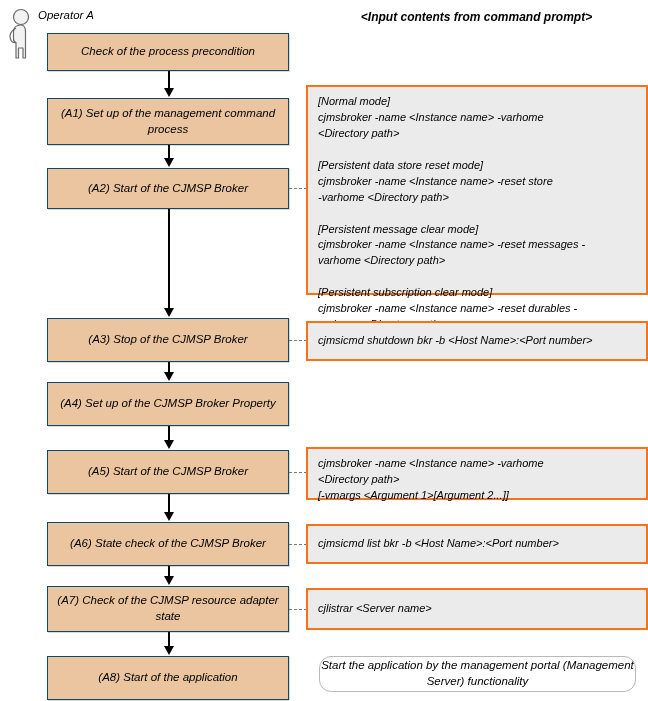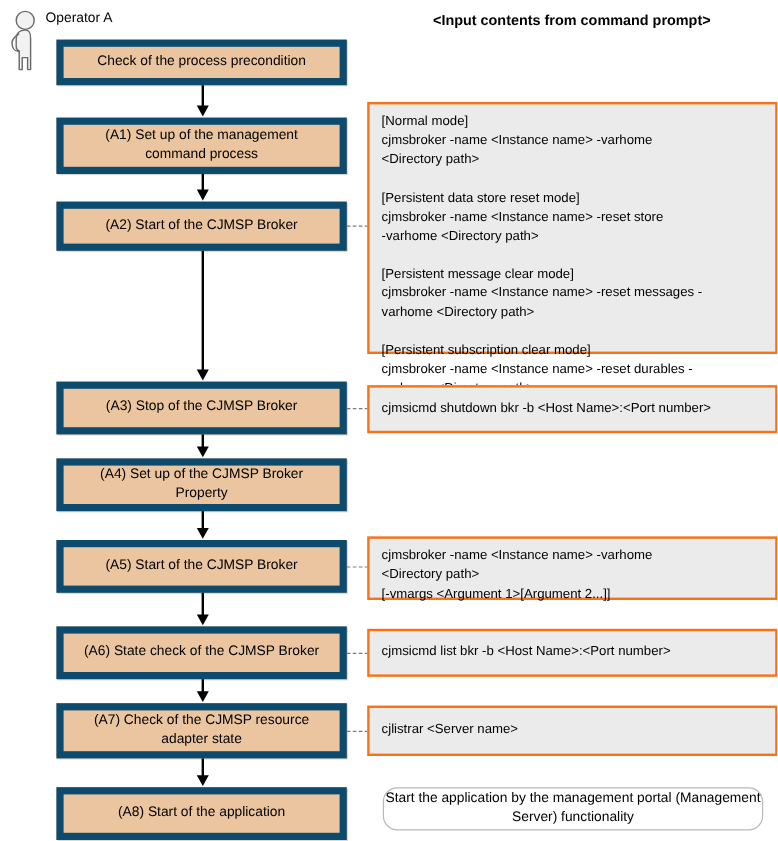--- a/index.html
+++ b/index.html
@@ -10,20 +10,21 @@
   body {
     font-family: "Liberation Sans", sans-serif;
     color: #1a1a1a;
   }
   #canvas {
     position: relative;
     width: 648px;
     height: 701px;
     overflow: hidden;
     background: #ffffff;
+    font-style: italic;
   }
 
   
   .operator-label {
     position: absolute;
     left: 38px;
     top: 9px;
     font-size: 11.5px;
     color: #000;
     white-space: nowrap;
@@ -48,21 +49,21 @@
     width: 34px;
     height: 54px;
   }
 
   
   .proc-box {
     position: absolute;
     left: 47px;
     width: 242px;
     background: #eac59f;
-    border: 6px solid #0c4a6e;
+    border: 1px solid #0c4a6e;
     box-sizing: border-box;
     display: flex;
     align-items: center;
     justify-content: center;
     text-align: center;
     font-size: 11.5px;
     line-height: 1.35;
     color: #000;
     padding: 2px 8px;
     box-shadow: 1px 1px 0 rgba(120,100,80,0.25);

